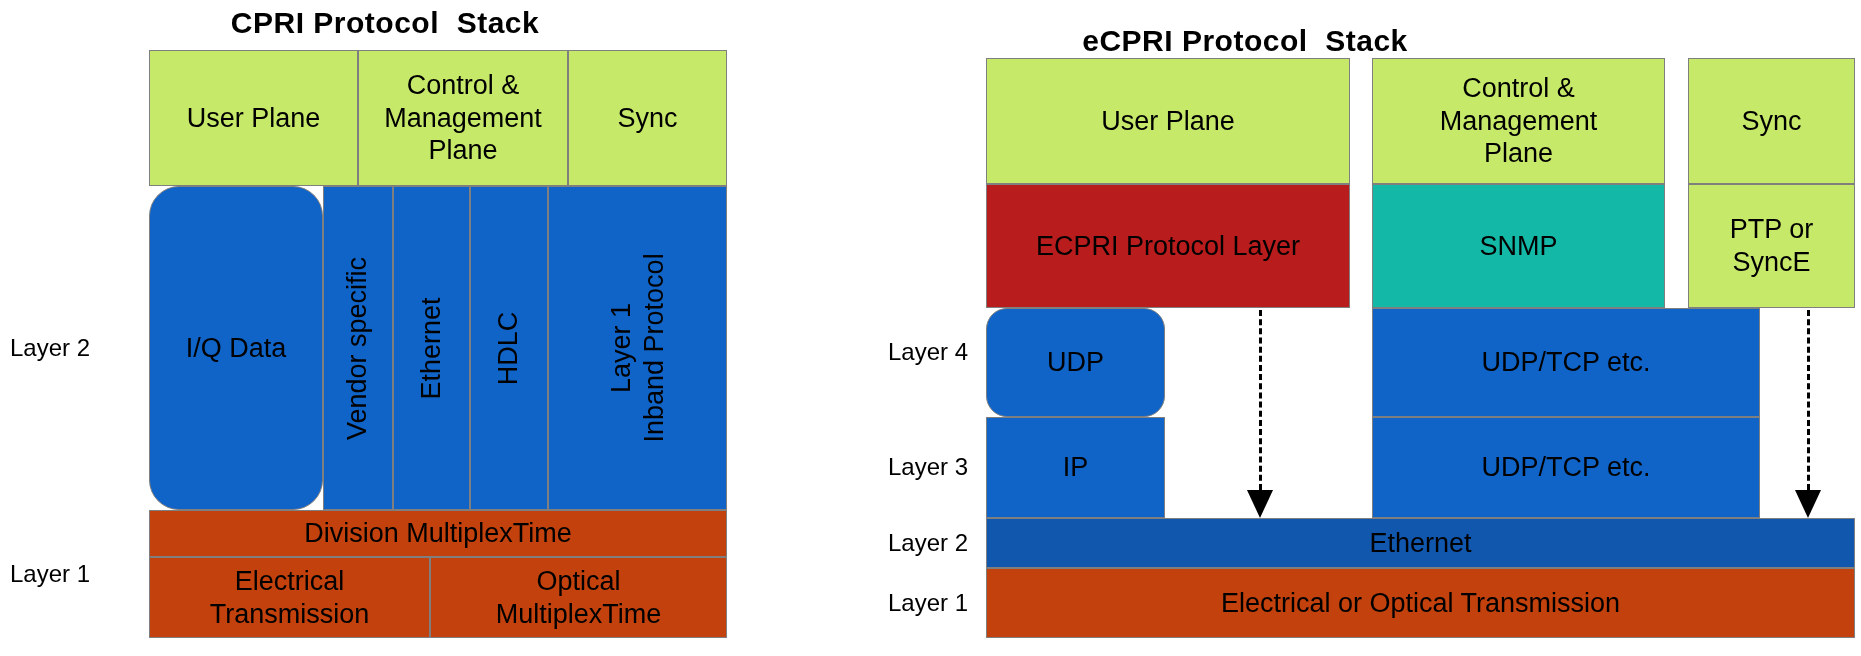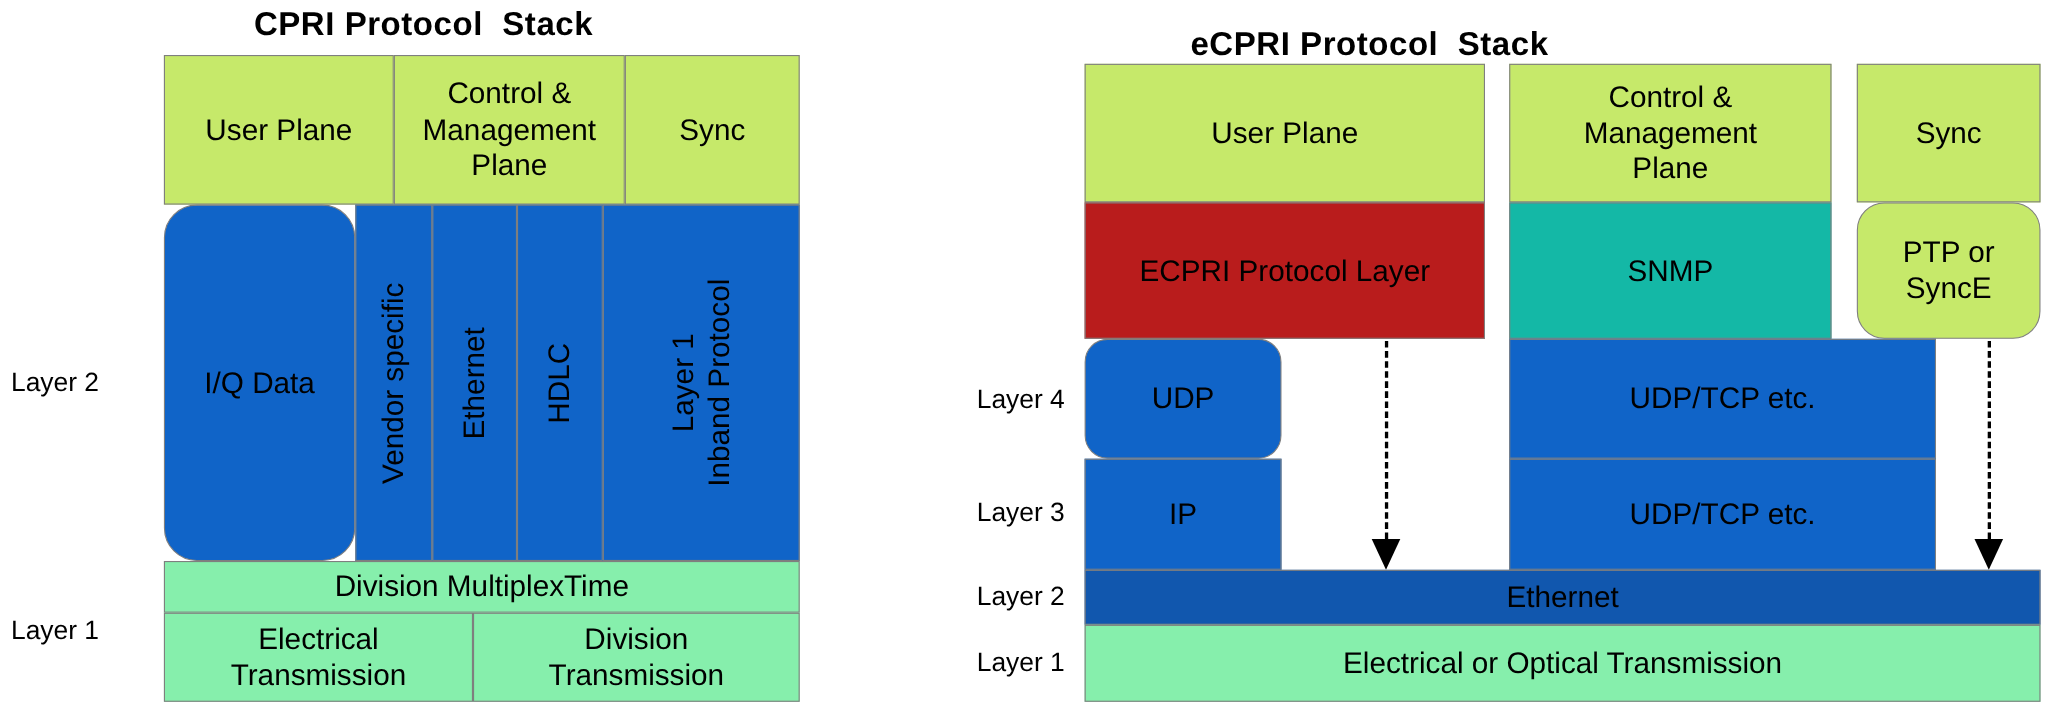--- a/index.html
+++ b/index.html
@@ -12,21 +12,21 @@
     white-space:pre; letter-spacing:0.5px;
   }
   .cell {
     position:absolute; display:flex; align-items:center; justify-content:center;
     text-align:center; font-size:27px; line-height:1.22;
     border:1.5px solid #7f7f7f; box-sizing:border-box;
   }
   .green { background:#c6e96a; }
   .blue  { background:#1064c8; }
   .dblue { background:#1157ae; }
-  .lblue { background:#86efac; }
+  .lblue { background:#c2410c; }
   .grey  { background:#b91c1c; }
   .teal  { background:#14b8a6; }
   .vtext { transform:rotate(-90deg); white-space:nowrap; }
   .vline { display:block; white-space:nowrap; text-align:center; }
   .wrap175 { width:175px; }
   .wrap230 { width:230px; }
   .wrap120 { width:120px; }
   .side-label { position:absolute; font-size:24px; line-height:32px; }
   .right-align { text-align:right; }
   .dash { position:absolute; width:0; height:180px; border-left:3px dashed #000; }
@@ -75,47 +75,47 @@
     </span>
   </div>
 
   <div class="cell lblue" style="left:149px; top:510px; width:578px; height:47px;">
     <span>Division MultiplexTime</span>
   </div>
   <div class="cell lblue" style="left:149px; top:557px; width:281px; height:81px;">
     <span class="wrap230">Electrical Transmission</span>
   </div>
   <div class="cell lblue" style="left:430px; top:557px; width:297px; height:81px;">
-    <span class="wrap230">Division Transmission</span>
+    <span class="wrap230">Optical MultiplexTime</span>
   </div>
 
   <div class="title" style="left:985px; top:24px; width:520px;">eCPRI Protocol  Stack</div>
 
-  <div class="side-label right-align" style="left:848px; top:348px; width:120px;">Layer 4</div>
+  <div class="side-label right-align" style="left:848px; top:336px; width:120px;">Layer 4</div>
   <div class="side-label right-align" style="left:848px; top:451px; width:120px;">Layer 3</div>
   <div class="side-label right-align" style="left:848px; top:527px; width:120px;">Layer 2</div>
   <div class="side-label right-align" style="left:848px; top:587px; width:120px;">Layer 1</div>
 
   <div class="cell green" style="left:986px; top:58px; width:364px; height:126px;">
     <span>User Plane</span>
   </div>
   <div class="cell green" style="left:1372px; top:58px; width:293px; height:126px;">
     <span class="wrap175">Control &amp; Management Plane</span>
   </div>
   <div class="cell green" style="left:1688px; top:58px; width:167px; height:126px;">
     <span>Sync</span>
   </div>
 
   <div class="cell grey" style="left:986px; top:184px; width:364px; height:124px;">
     <span>ECPRI Protocol Layer</span>
   </div>
   <div class="cell teal" style="left:1372px; top:184px; width:293px; height:124px;">
     <span>SNMP</span>
   </div>
-  <div class="cell green" style="left:1688px; top:184px; width:167px; height:124px;border-radius:25px;">
+  <div class="cell green" style="left:1688px; top:184px; width:167px; height:124px;">
     <span class="wrap120">PTP or SyncE</span>
   </div>
 
   <div class="cell blue" style="left:986px; top:308px; width:179px; height:109px;border-radius:21px;">
     <span>UDP</span>
   </div>
   <div class="cell blue" style="left:1372px; top:308px; width:388px; height:109px;">
     <span>UDP/TCP etc.</span>
   </div>
 

